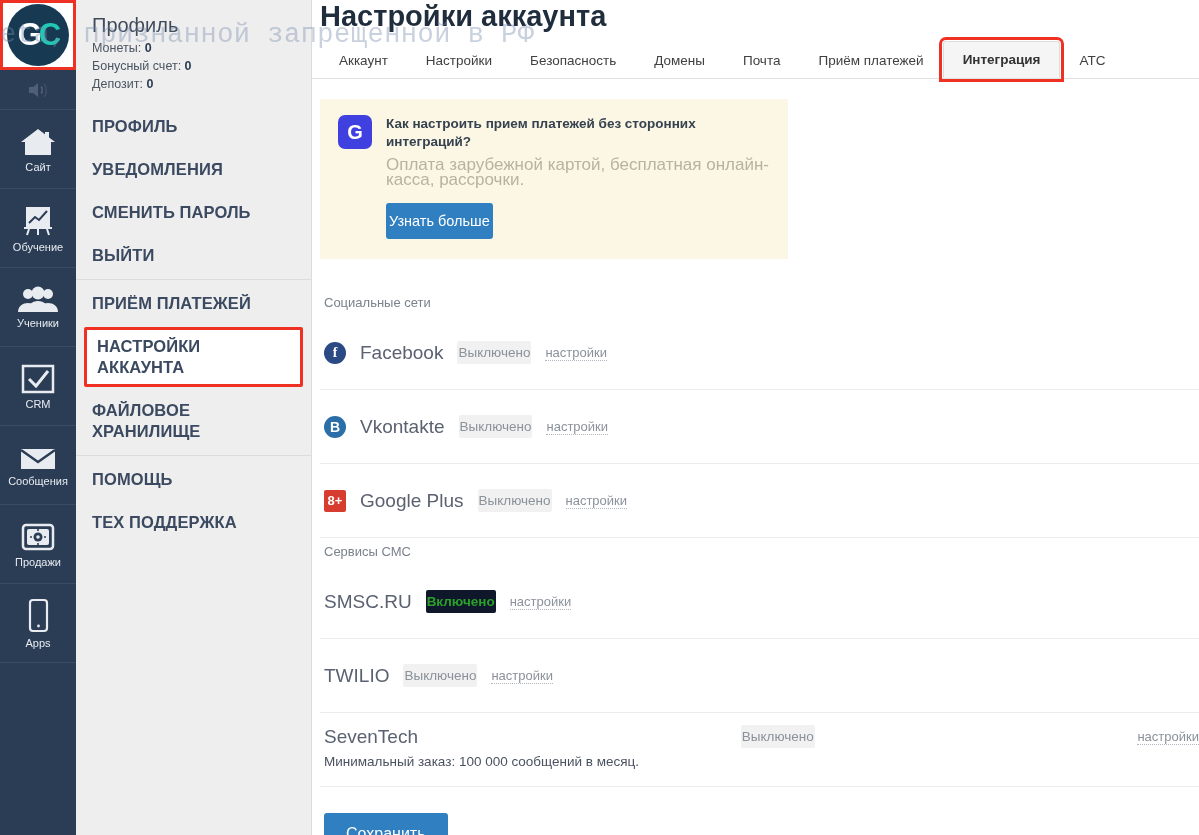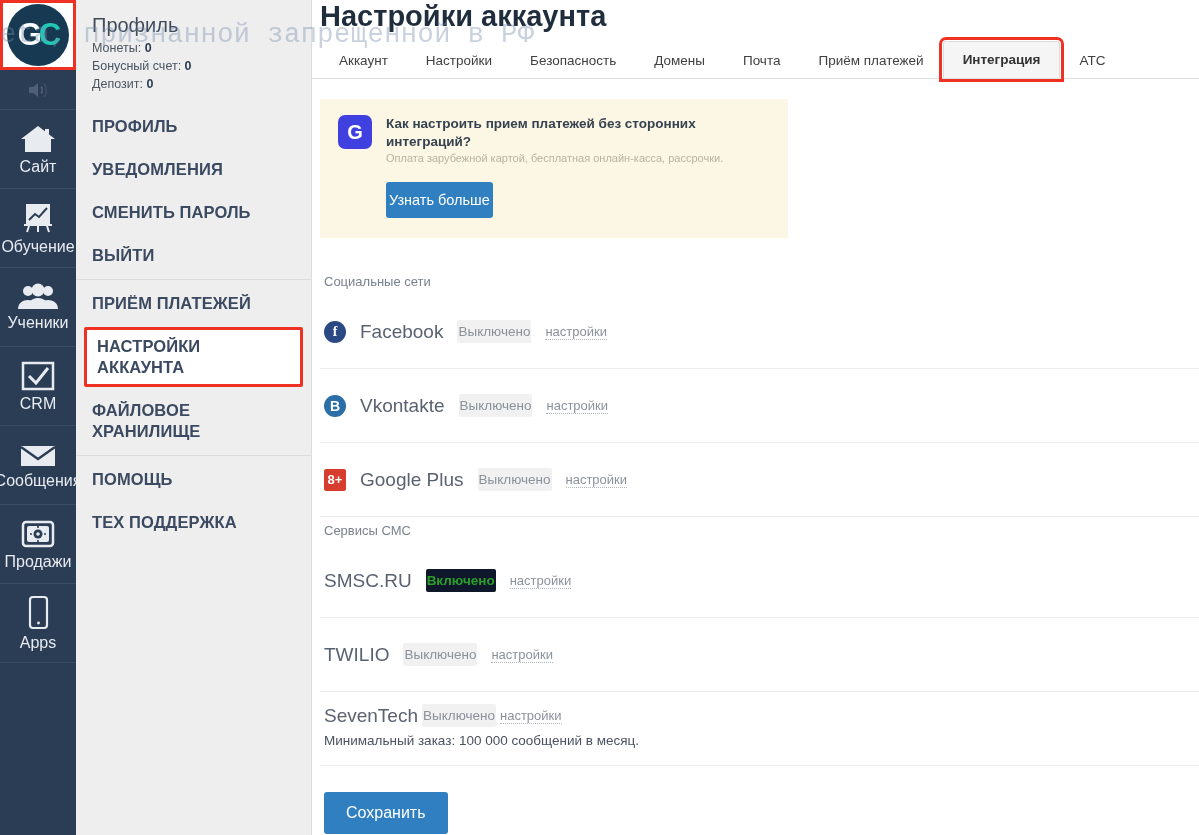--- a/index.html
+++ b/index.html
@@ -32,21 +32,21 @@
   .rail-sound {
     height: 40px; display: flex; align-items: center; justify-content: center;
     border-bottom: 1px solid #3a4b63;
   }
   .rail-item {
     height: 79px;
     display: flex; flex-direction: column; align-items: center; justify-content: center;
     gap: 4px; border-bottom: 1px solid #3a4b63;
     cursor: pointer;
   }
-  .rail-item .lbl { font-size: 16px; color: #e8ecf1; line-height: 1; white-space: nowrap; }
+  .rail-item .lbl { font-size: 11px; color: #e8ecf1; line-height: 1; white-space: nowrap; }
   .rail-item svg { display: block; }
   .rail-spacer { flex: 1; }
 
   
   .menu {
     width: 236px; min-width: 236px; height: 835px;
     background: #eeeeee;
     border-right: 1px solid #dcdcdc;
     padding-top: 14px;
     position: relative;
@@ -104,21 +104,21 @@
   }
   .banner-icon {
     width: 34px; height: 34px; min-width: 34px; border-radius: 7px;
     background: #4040e0; display: flex; align-items: center; justify-content: center;
     font-size: 20px; font-weight: bold; color: #ffffff;
   }
   .banner-title {
     font-size: 13.5px; font-weight: bold; color: #36424f; line-height: 18px;
   }
   .banner-sub {
-    font-size: 11px; color: #b7b2a2; margin-top: 0; line-height: 15px;
+    font-size: 17px; color: #b7b2a2; margin-top: 6px; line-height: 15px;
   }
   .btn-primary {
     display: inline-block; margin-top: 16px;
     background: #2f7fc1; color: #ffffff;
     font-size: 14.5px; padding: 9px 3px; border: none; border-radius: 3px;
     cursor: pointer; line-height: 18px;
   }
 
   .section-label {
     font-size: 13px; color: #7a828c; padding: 6px 0 6px 4px;
@@ -146,21 +146,21 @@
   .status.on { background: #0f172a; color: #2aa02a; font-weight: bold; }
   .settings-link {
     font-size: 13px; color: #8b929b;
     border-bottom: 1px dotted #b0b6bd; cursor: pointer;
   }
   .note {
     font-size: 13.5px; color: #4a5260; padding: 6px 0 0 4px;
     position: absolute; left: 12px;
   }
   .seventech-wrap { position: relative; border-bottom: 1px solid #ededed; height: 74px; }
-  .seventech-row { display: flex; align-items: center; gap: 4px; padding: 12px 0 0 4px; }
+  .seventech-row { display: flex; align-items: center; gap: 4px; padding: 12px 0 0 4px; justify-content: space-between; }
 
   .save-wrap { padding: 26px 0 0 4px; }
   .btn-save {
     background: #2f7fc1; color: #ffffff; border: none;
     font-size: 16px; padding: 12px 22px; border-radius: 3px; cursor: pointer;
   }
 
   
   .overlay-text {
     position: absolute; left: 0; top: 20px; width: 1199px;

